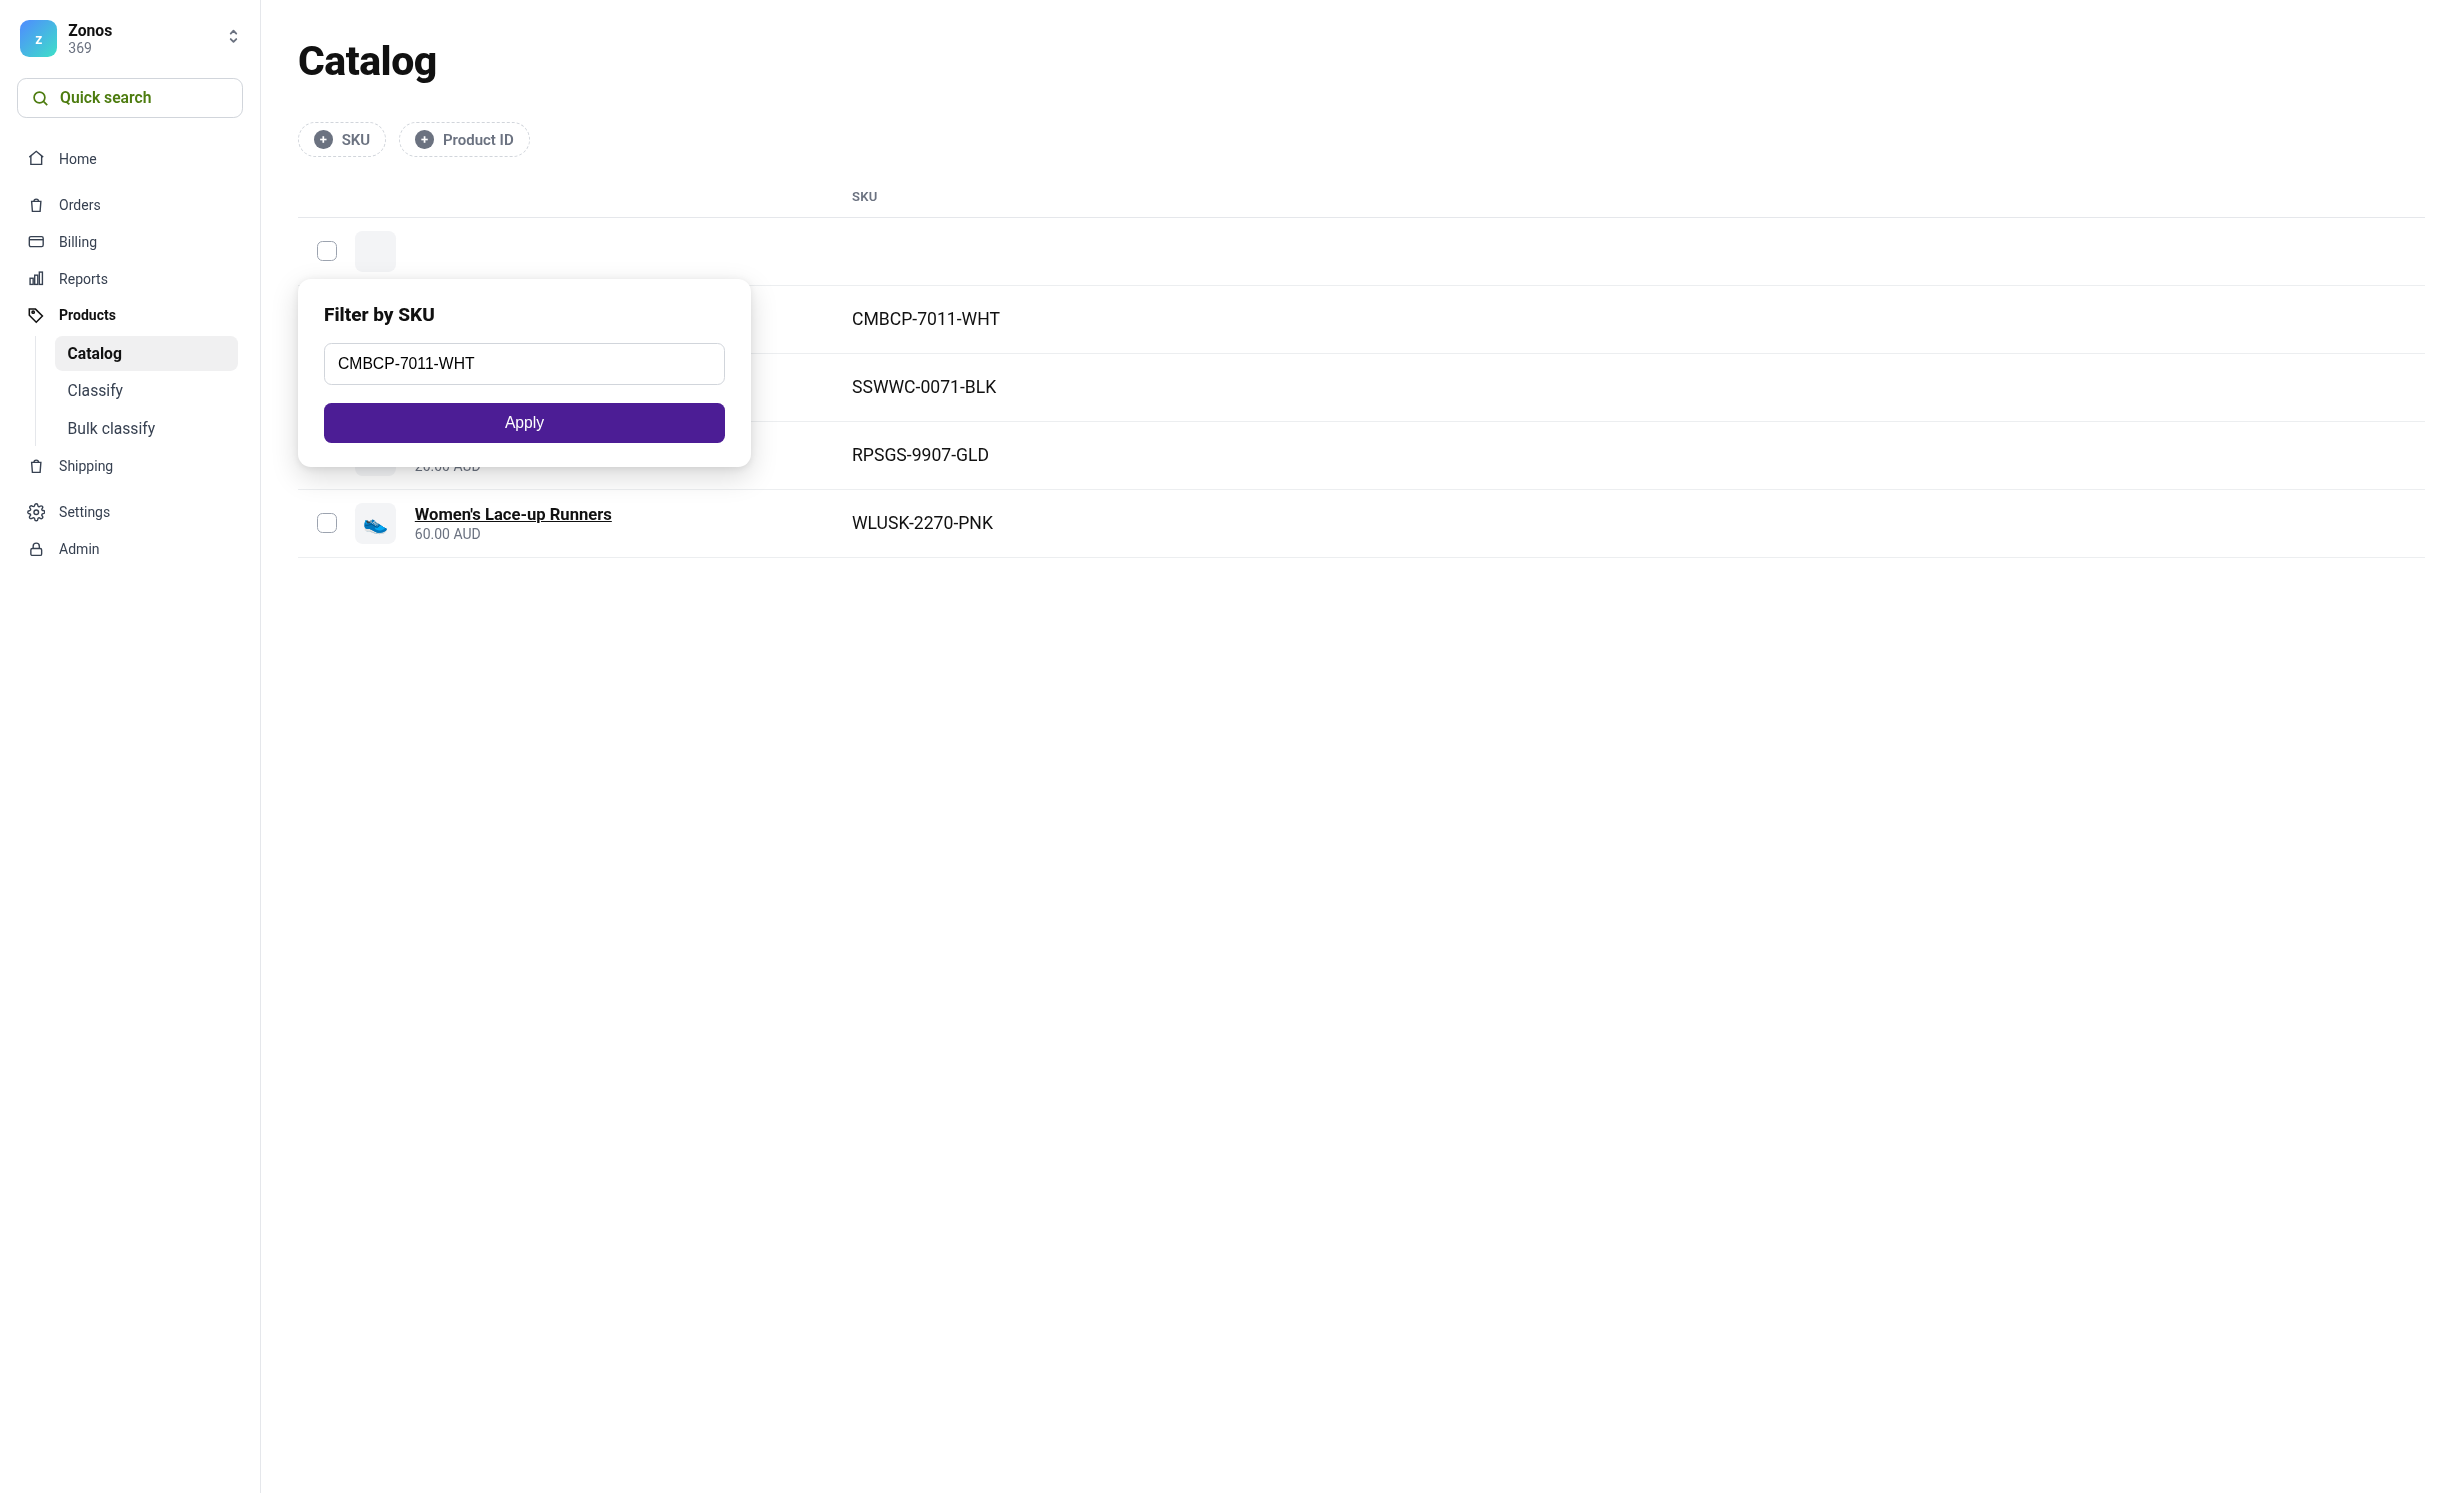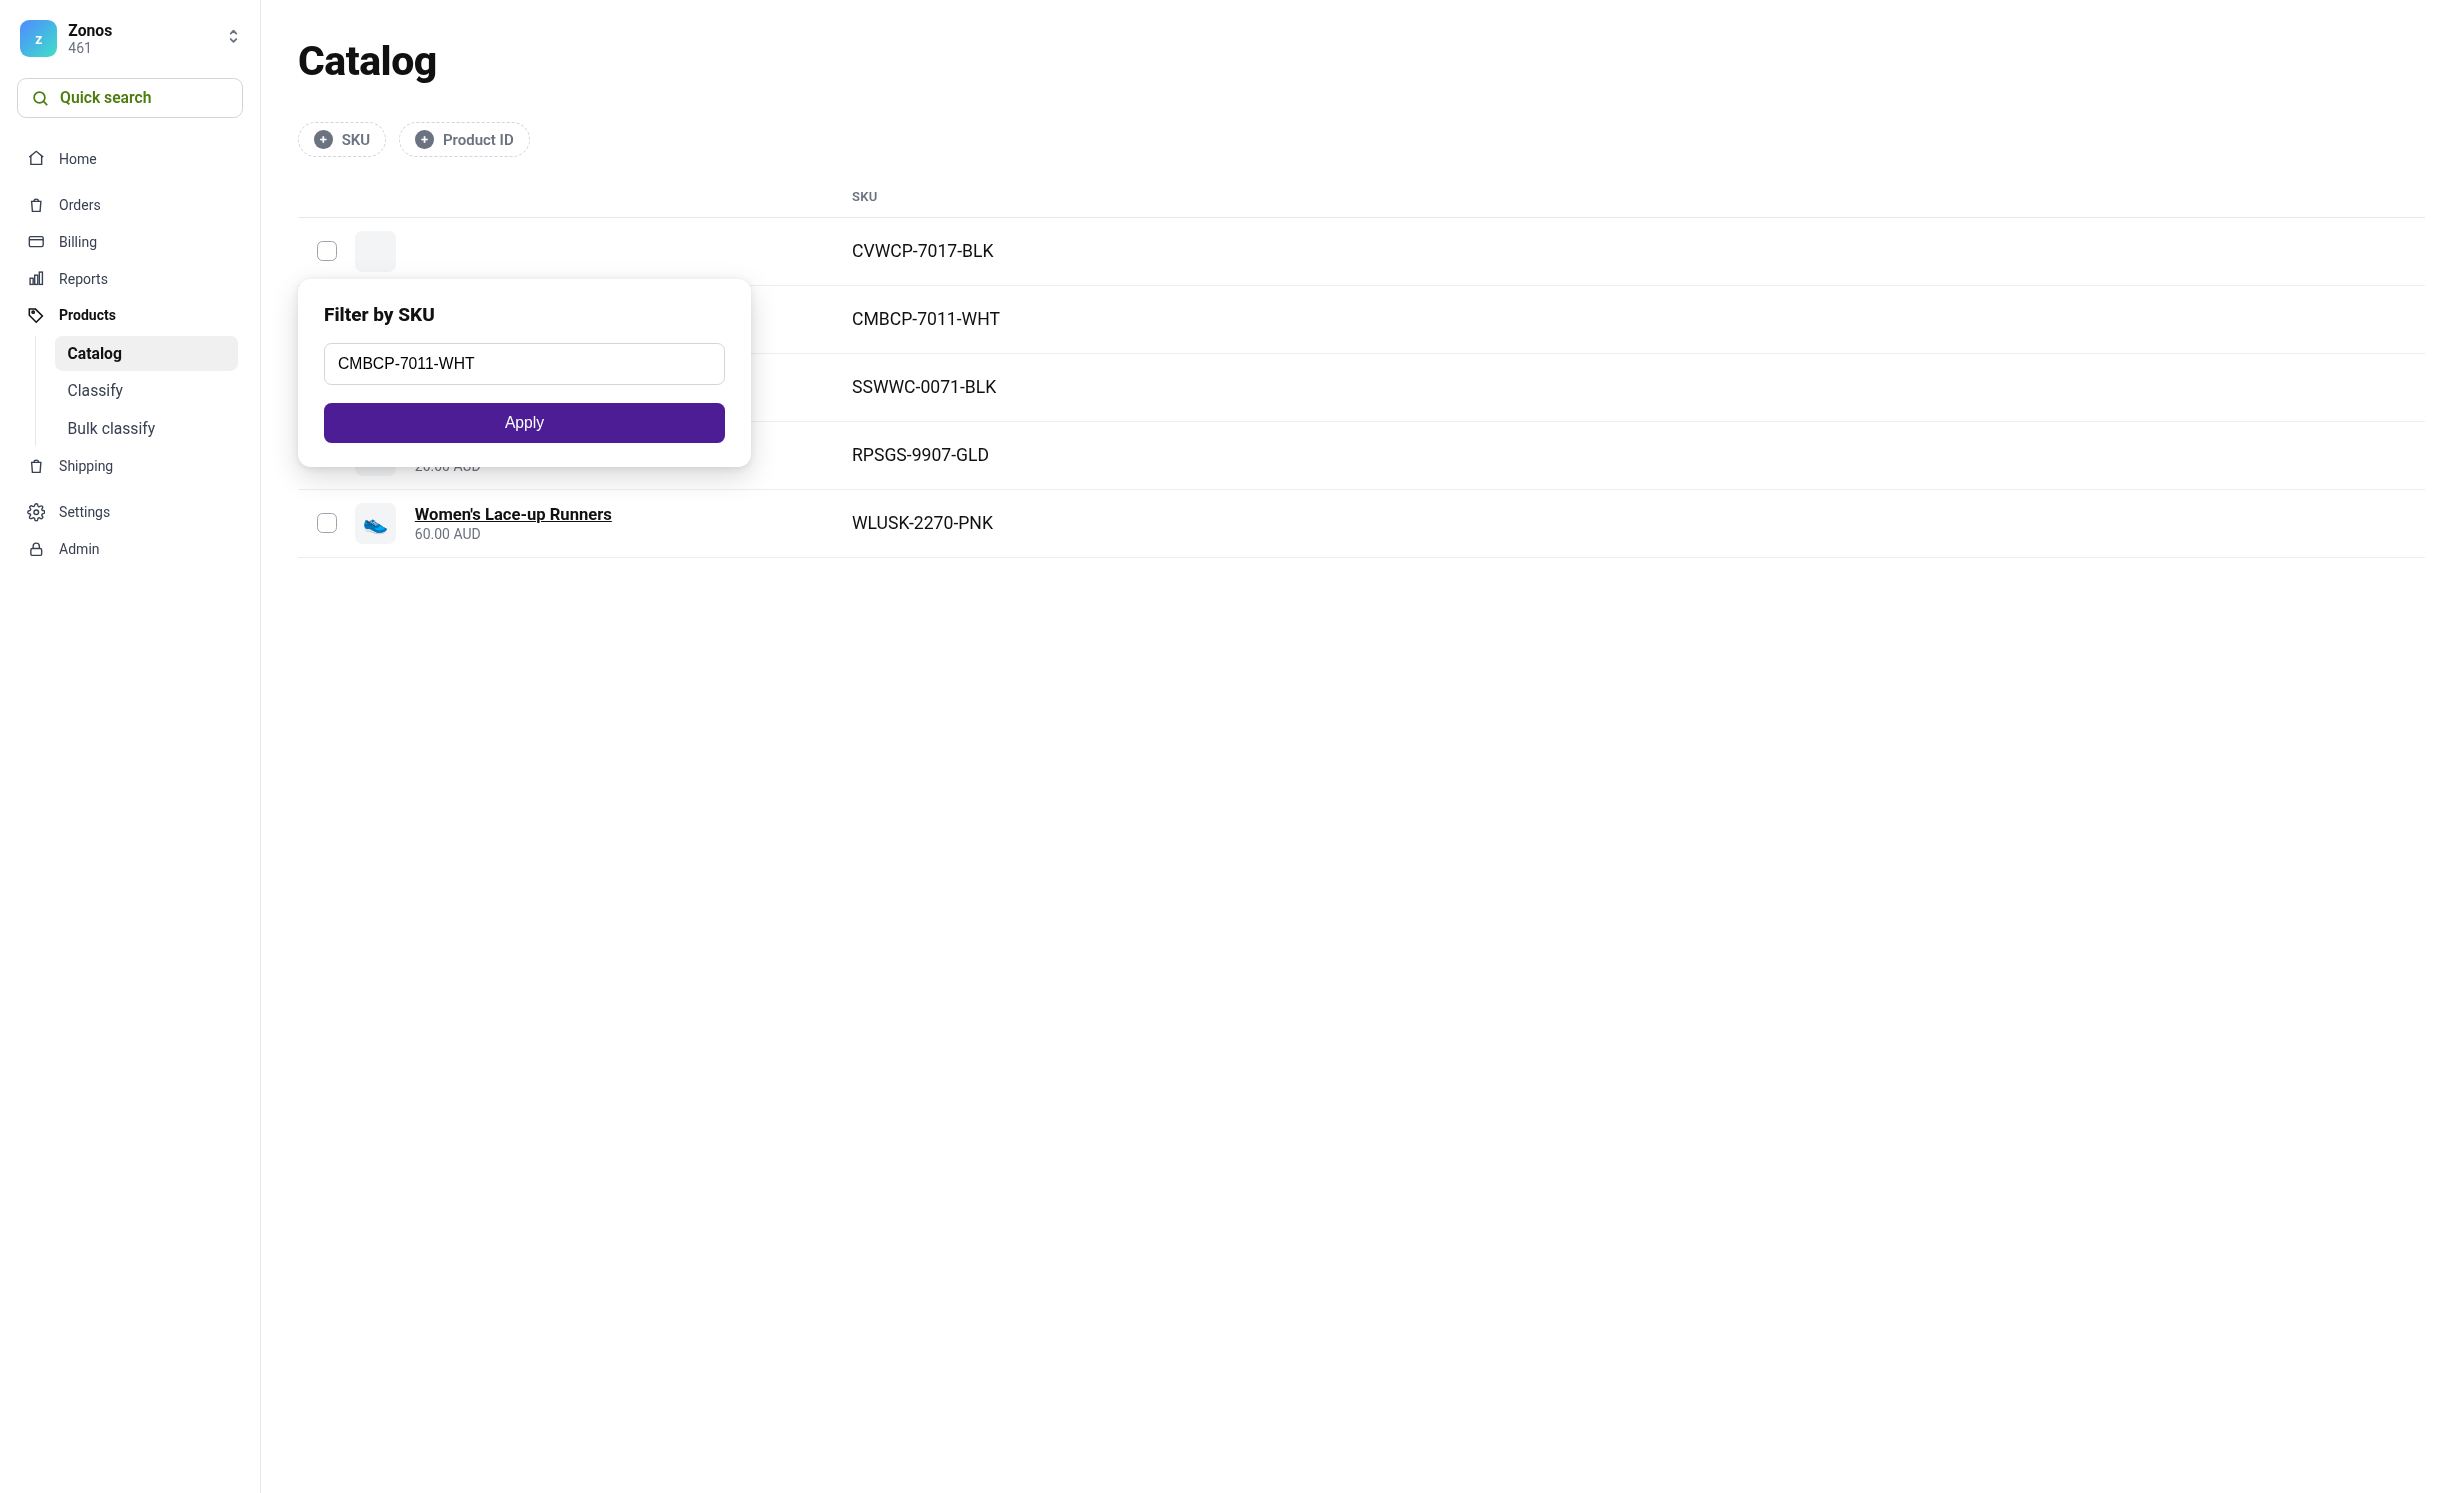--- a/index.html
+++ b/index.html
@@ -159,21 +159,21 @@
 </style>
 </head>
 <body>
 
 <div class="app">
   <aside class="sidebar">
     <div class="org-switcher">
       <div class="org-logo">z</div>
       <div class="org-text">
         <div class="org-name">Zonos</div>
-        <div class="org-id">461</div>
+        <div class="org-id">369</div>
       </div>
       <span class="chevron-updown">
         <svg width="13" height="16.6" viewBox="0 0 14 18" fill="none" stroke="currentColor" stroke-width="2" stroke-linecap="round" stroke-linejoin="round">
             <polyline points="4,6 7,3 10,6"></polyline>
             <polyline points="4,12 7,15 10,12"></polyline>
           </svg>
       </span>
     </div>
 
     <div class="quick-search">
@@ -299,21 +299,20 @@
 
         <div class="row">
           <div class="row-left">
             <div class="checkbox"></div>
             <div class="thumb"></div>
             <div>
               <div class="prod-name"></div>
               <div class="prod-price"></div>
             </div>
           </div>
-          <div class="sku-cell">CVWCP-7017-BLK</div>
         </div>
 
         <div class="row">
           <div class="row-left">
             <div class="checkbox"></div>
             <div class="thumb"></div>
             <div>
               <div class="prod-name"></div>
               <div class="prod-price"></div>
             </div>

